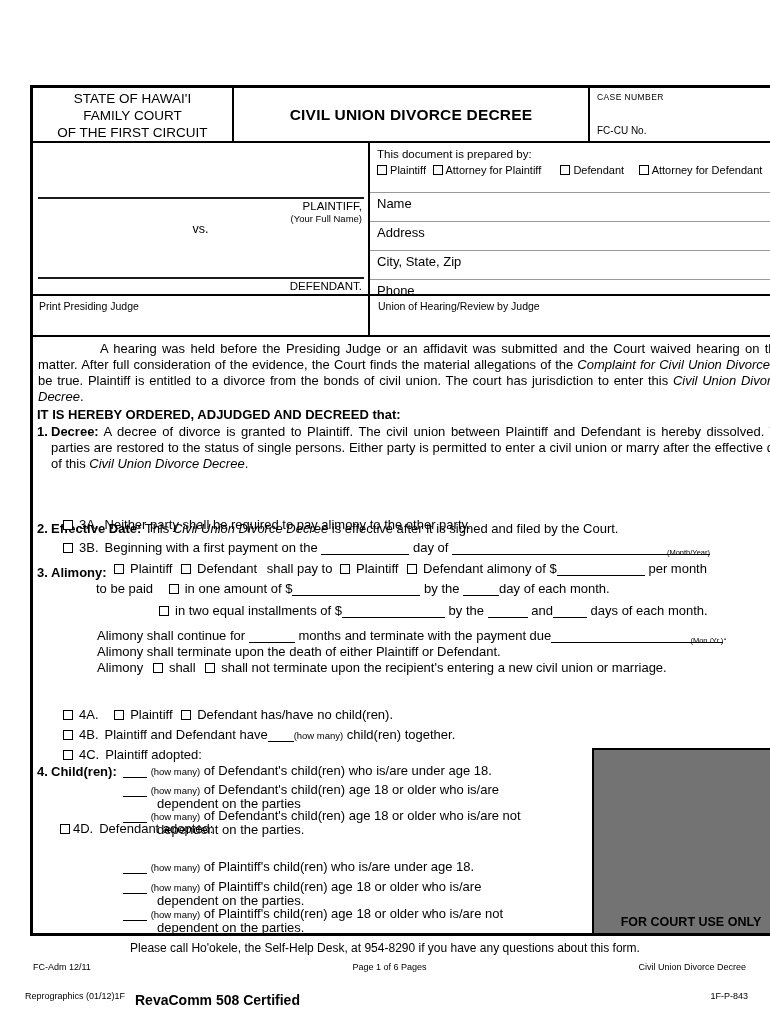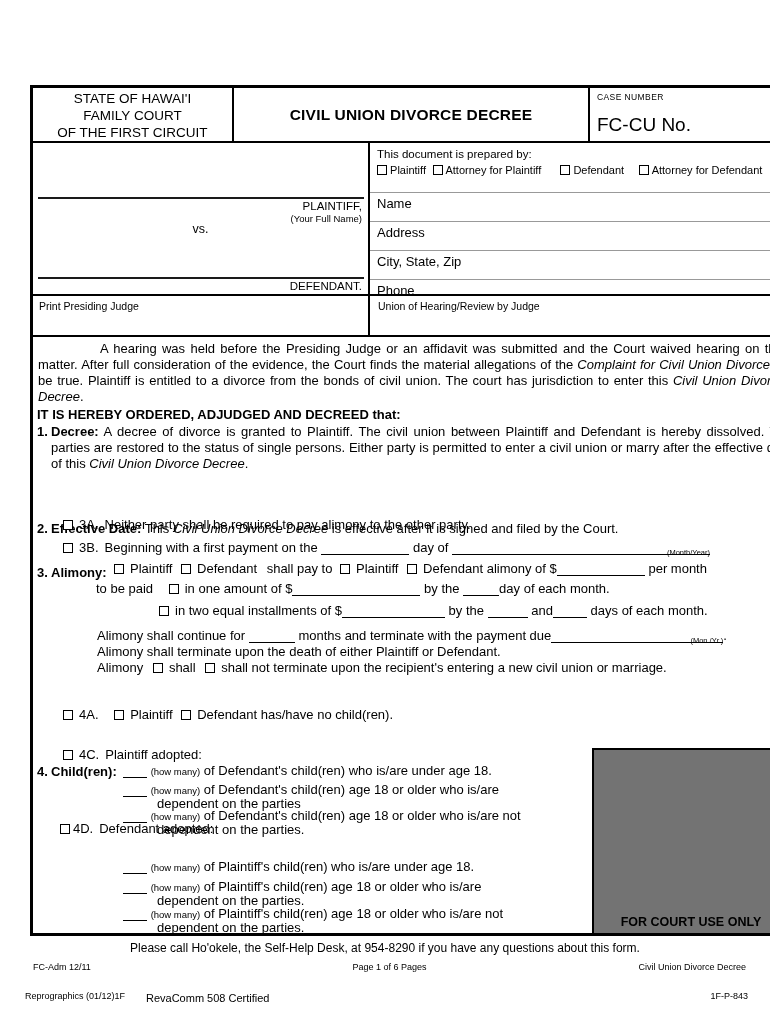--- a/index.html
+++ b/index.html
@@ -9,21 +9,21 @@
     font-family: "Liberation Sans", "DejaVu Sans", sans-serif; color:#000; overflow:hidden;
   }
   .form { position:absolute; left:30px; top:85px; width:761px; height:851px; border:3px solid #000; background:#fff; }
 
   
   .hdr { display:flex; height:55px; border-bottom:2px solid #000; }
   .hdr-court { width:201px; border-right:2px solid #000; text-align:center; font-size:13.5px; line-height:17px; padding-top:2px; }
   .hdr-title { flex:1; border-right:2px solid #000; display:flex; align-items:center; justify-content:center; font-weight:bold; font-size:15.5px; letter-spacing:0.2px; }
   .hdr-case { width:198px; position:relative; padding:4px 0 0 7px; }
   .hdr-case-label { font-size:8.5px; letter-spacing:0.4px; }
-  .hdr-case-value { position:absolute; left:7px; bottom:5px; font-size:19px; }
+  .hdr-case-value { position:absolute; left:7px; bottom:5px; font-size:10px; }
 
   
   .mid { display:flex; height:153px; border-bottom:2px solid #000; }
   .mid-left { width:337px; border-right:2px solid #000; position:relative; }
   .mid-right { flex:1; position:relative; }
   .pline { position:absolute; left:5px; right:4px; border-top:2px solid #1a1a1a; }
   .cap-label { position:absolute; right:6px; font-size:11.5px; }
   .cap-hint { position:absolute; right:6px; font-size:9.5px; }
   .vs { position:absolute; left:0; right:0; text-align:center; font-size:12.5px; }
   .prep-label { padding:5px 0 0 7px; font-size:11.5px; }
@@ -54,21 +54,21 @@
   .gap12 { display:inline-block; width:12px; }
 
   .court-box { position:absolute; right:0; bottom:0; width:196px; height:185px; border-top:2px solid #000; border-left:2px solid #000; background:#737373; }
   .court-box-label { position:absolute; left:0; right:0; bottom:4px; text-align:center; font-weight:bold; font-size:12.5px; }
 
   
   .f-help { position:absolute; top:941px; left:0; width:770px; text-align:center; font-size:12px; }
   .f-row { position:absolute; top:962px; left:33px; right:24px; height:12px; font-size:9px; }
   .f-row2 { position:absolute; top:991px; left:25px; right:22px; height:12px; font-size:9px; }
   .fl { position:absolute; left:0; top:0; }
-  .fl2 { position:absolute; left:121px; top:1px; font-size:11px; }
+  .fl2 { position:absolute; left:110px; top:1px; font-size:14px;font-weight:bold; }
   .fc { display:block; text-align:center; }
   .fr { position:absolute; right:0; top:0; }
 </style>
 </head>
 <body>
 
 <div class="page">
   <div class="form">
 
     <div class="hdr">
@@ -194,20 +194,23 @@
         <span class="num">4.</span><span class="b">Child(ren):</span>
       </div>
 
       <div class="bl" style="top:370px; left:30px;">
         <span class="cb"></span><span class="gap6"></span><span>4A.</span><span class="gap12"></span>
         <span class="cb"></span><span class="gap6"></span><span>Plaintiff</span>
         <span class="cb" style="margin-left:5px;"></span><span class="gap6"></span><span>Defendant</span>
         <span>has/have no child(ren).</span>
       </div>
 
+      <div class="bl" style="top:390px; left:30px;">
+        <span class="cb"></span><span class="gap6"></span><span>4B.</span><span class="gap6"></span><span>Plaintiff and Defendant have</span><span class="blank" style="width:26px;"></span><span class="hint">(how many)</span><span> child(ren) together.</span>
+      </div>
 
       <div class="bl" style="top:410px; left:30px;">
         <span class="cb"></span><span class="gap6"></span><span>4C.</span><span class="gap6"></span><span>Plaintiff adopted:</span>
       </div>
 
       <div class="bl sub" style="top:427px; left:90px;">
         <span class="blank" style="width:24px;"></span> <span class="hint">(how many)</span><span> of Defendant's child(ren) who is/are under age 18.</span>
       </div>
       <div class="bl sub wrap hang" style="top:446px; left:90px; width:414px;">
         <span class="blank" style="width:24px;"></span> <span class="hint">(how many)</span><span> of Defendant's child(ren) age 18 or older who is/are dependent on the parties</span>

